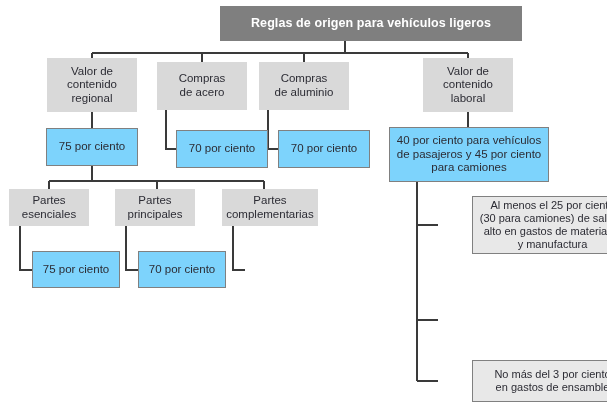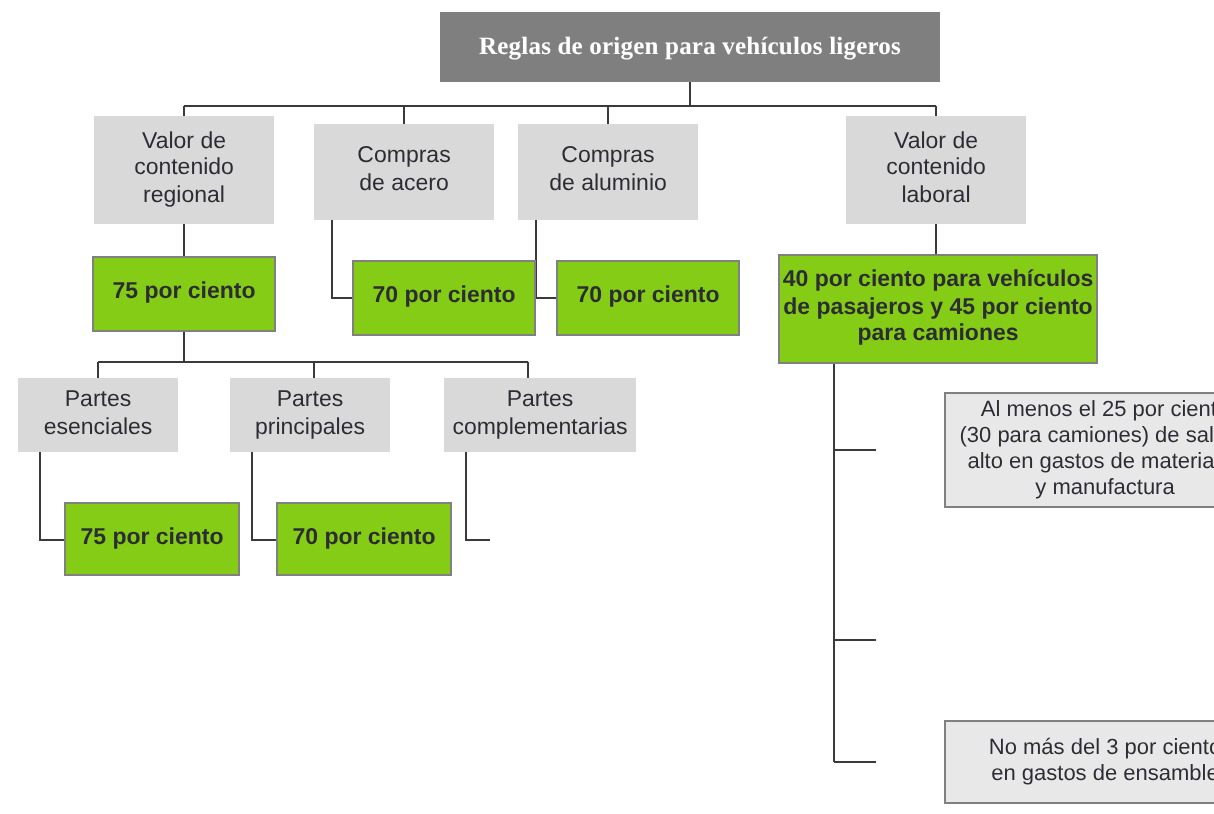--- a/index.html
+++ b/index.html
@@ -45,24 +45,23 @@
     font-size: 12.5px;
     font-weight: bold;
     letter-spacing: 0.1px;
   }
   .node-cat {
     background: #d9d9d9;
     border: none;
     font-size: 11.5px;
   }
   .node-val {
-    background: #84cc16;
+    background: #7dd3fc;
     border: 1.5px solid #808080;
     font-size: 11.5px;
-    font-weight: bold;
   }
   .node-detail {
     background: #e8e8e8;
     border: 1.5px solid #808080;
     font-size: 11px;
     margin-left: 34px;
   }
   .node-wide {
     font-size: 11.5px;
   }
@@ -104,21 +103,21 @@
 
       <path d="M233 226 L233 270 L245 270"></path>
 
       <path d="M417 182 L417 381"></path>
       <path d="M417 225 L438 225"></path>
       <path d="M417 320 L438 320"></path>
       <path d="M417 381 L438 381"></path>
     </g>
   </svg>
 
-  <div class="node node-title" style="left:220px; top:6px; width:250px; height:35px;font-family:Liberation Serif, serif;">Reglas de origen para vehículos ligeros</div>
+  <div class="node node-title" style="left:220px; top:6px; width:302px; height:35px;">Reglas de origen para vehículos ligeros</div>
 
   <div class="node node-cat" style="left:47px; top:58px; width:90px; height:54px;">Valor de
 contenido
 regional</div>
 
   <div class="node node-cat" style="left:157px; top:62px; width:90px; height:48px;">Compras
 de acero</div>
 
   <div class="node node-cat" style="left:259px; top:62px; width:90px; height:48px;">Compras
 de aluminio</div>

